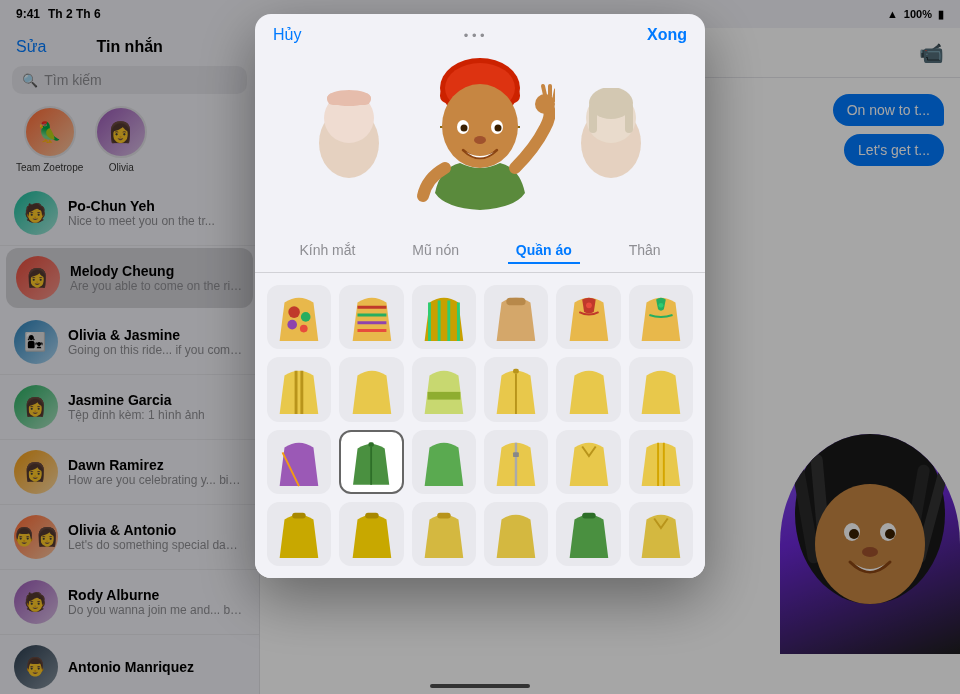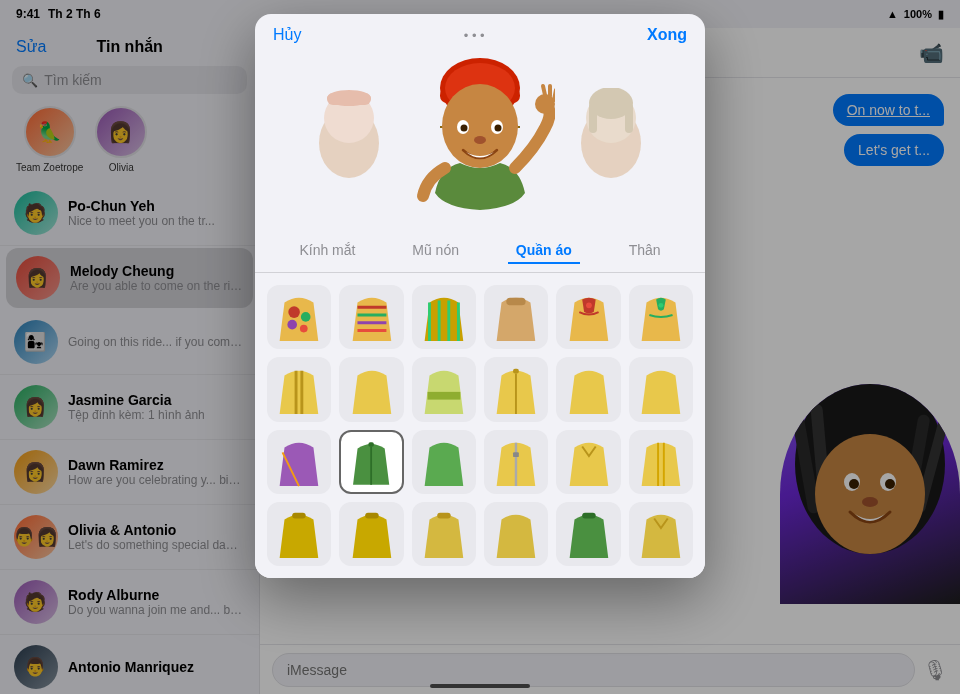--- a/index.html
+++ b/index.html
@@ -148,21 +148,20 @@
     }
 
     .bubble-sent {
       background: #007aff;
       color: white;
       border-radius: 18px 18px 4px 18px;
       padding: 8px 14px;
       max-width: 200px;
       font-size: 14px;
       text-align: center;
-      text-decoration: underline;
     }
     .bubble-sent-2 {
       background: #007aff;
       color: white;
       border-radius: 18px;
       padding: 8px 14px;
       max-width: 180px;
       font-size: 14px;
       text-align: right;
     }
@@ -387,20 +386,21 @@
         <div class="msg-avatar av-red">👩</div>
         <div class="msg-content">
           <div class="msg-name">Melody Cheung</div>
           <div class="msg-preview">Are you able to come on the ride or not?</div>
         </div>
       </div>
 
       <div class="message-item">
         <div class="msg-avatar av-blue">👩‍👧</div>
         <div class="msg-content">
+          <div class="msg-name">Olivia &amp; Jasmine</div>
           <div class="msg-preview">Going on this ride... if you come too you're welcome</div>
         </div>
       </div>
 
       <div class="message-item">
         <div class="msg-avatar av-green">👩</div>
         <div class="msg-content">
           <div class="msg-name">Jasmine Garcia</div>
           <div class="msg-preview">Tệp đính kèm: 1 hình ảnh</div>
         </div>
@@ -472,24 +472,20 @@
             <path d="M70 128 Q90 148 110 128" stroke="#8B4513" stroke-width="3" fill="none" stroke-linecap="round"></path>
 
             <path d="M75 130 Q90 144 105 130 Q90 140 75 130Z" fill="white"></path>
 
             <ellipse cx="90" cy="118" rx="8" ry="5" fill="#a0522d"></ellipse>
           </svg>
         </div>
       </div>
     </div>
 
-    <div class="input-bar">
-      <input class="input-field" type="text" readonly="" placeholder="iMessage" style="">
-      <span class="mic-icon">🎙</span>
-    </div>
   </div>
 
 </div>
 
 <div class="modal-overlay">
   <div class="modal">
 
     <div class="modal-topbar">
       <span class="modal-cancel">Hủy</span>
       <span style="font-size:13px;color:#8e8e93;">• • •</span>

